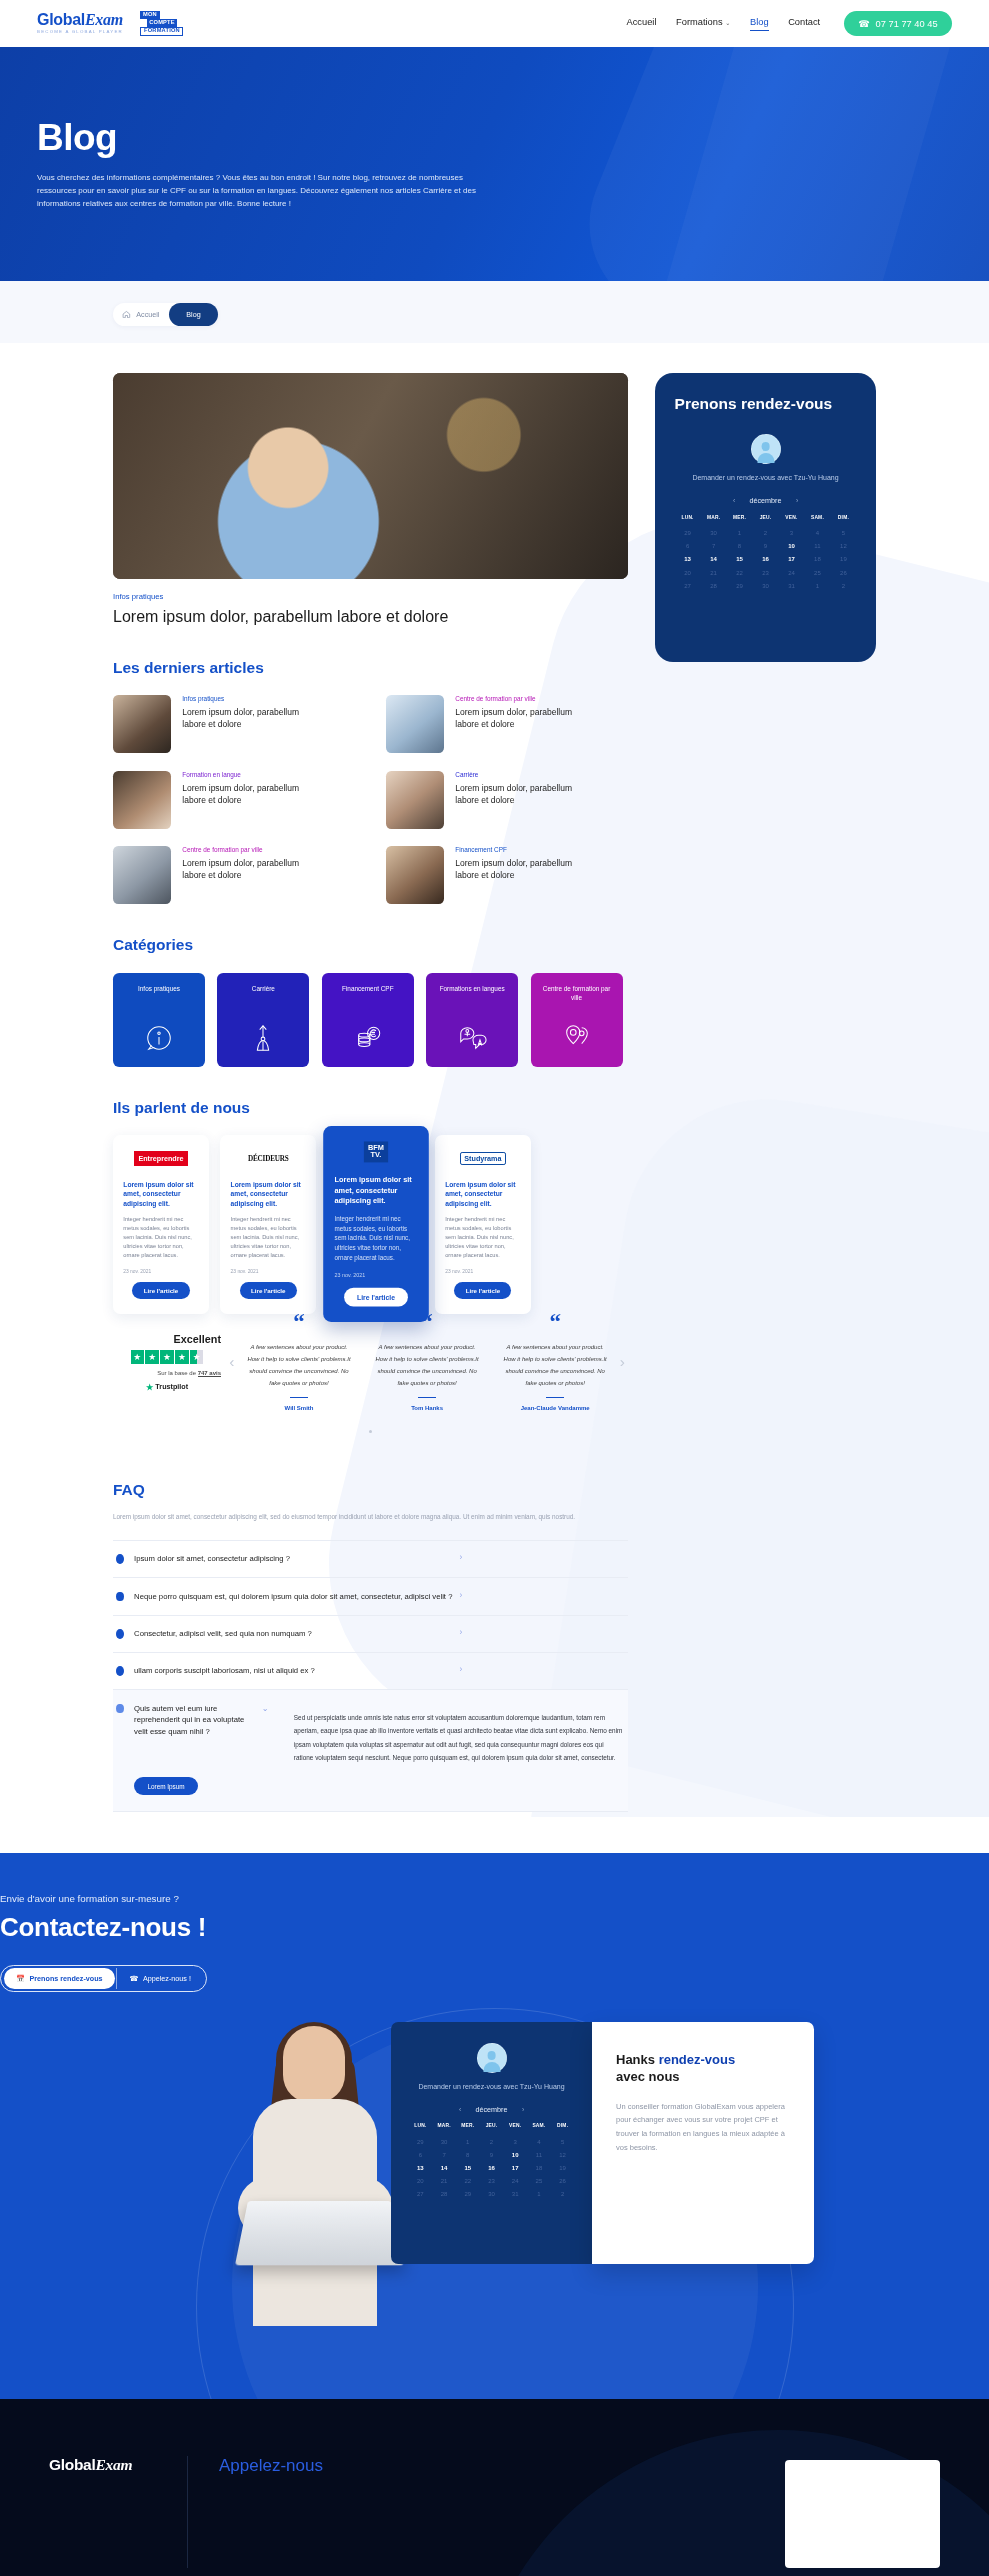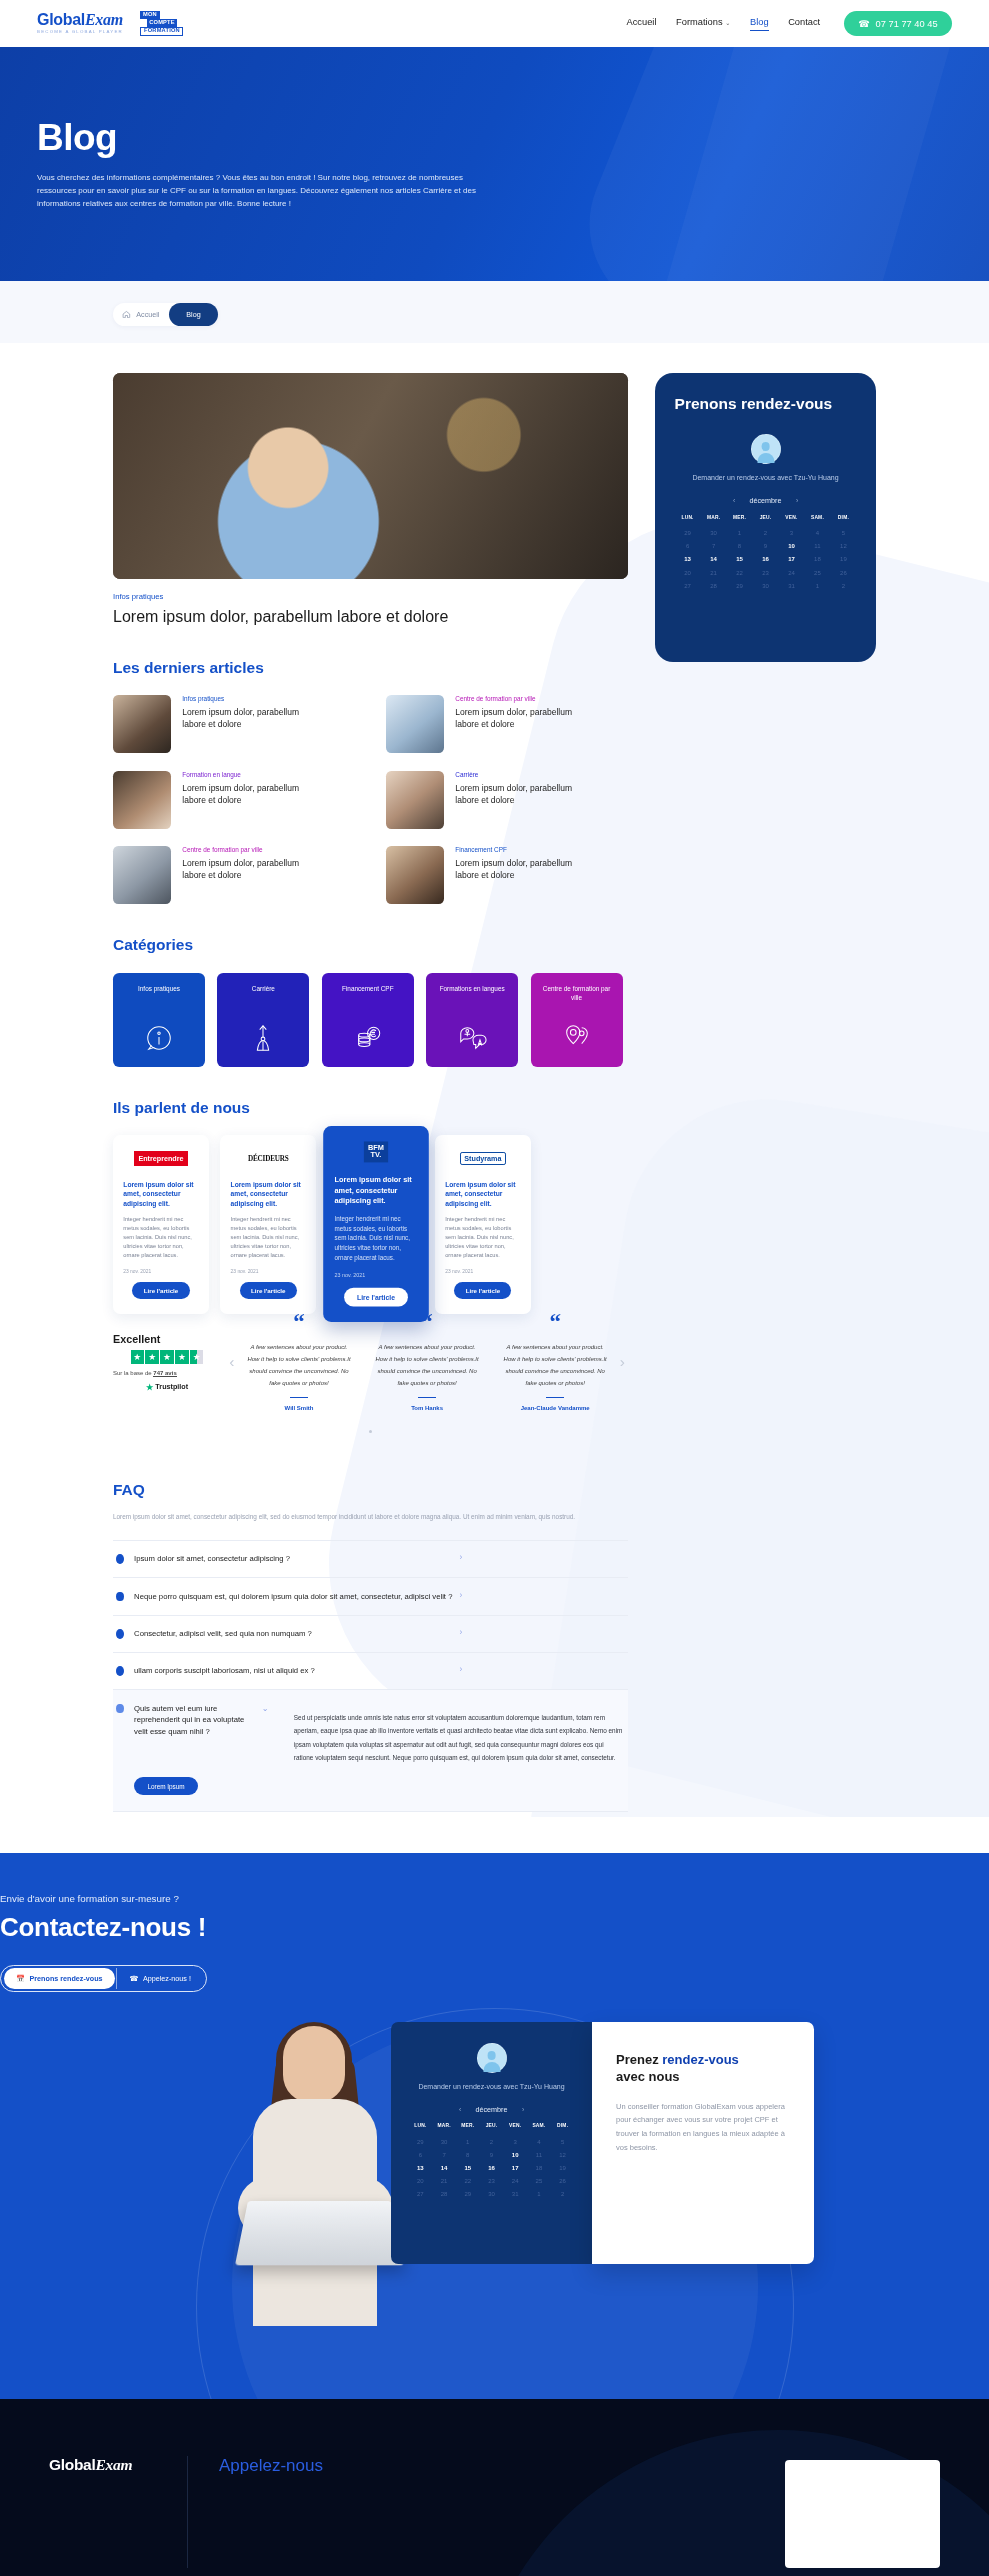--- a/index.html
+++ b/index.html
@@ -107,21 +107,21 @@
   .press-card.feat .press-btn{background:#fff;color:#1450c8}
 
   .logo-dec{font-family:"Liberation Serif",serif;font-weight:bold;font-size:7.2px;color:#111;letter-spacing:-0.2px}
   .logo-ent{background:#e2001a;color:#fff;font-weight:bold;font-size:7.2px;padding:2.6px 4.1px}
   .logo-bfm{background:#0b3f9c;color:#fff;font-weight:bold;font-size:6.7px;line-height:.95;padding:3.1px 4.1px;text-align:center}
   .logo-stu{color:#0b4aa2;font-weight:bold;font-size:7.2px;border:0.8px solid #0b4aa2;border-radius:2.1px;padding:1px 3.1px}
 
   
   .testi-title{font-size:15px;color:#1450c8;font-weight:bold;line-height:1.34;margin:40px 0 20.6px;max-width:330px}
   .testi-row{display:flex;align-items:center;gap:5.2px}
-  .trust-box{flex:0 0 108px;text-align:left}
+  .trust-box{flex:0 0 108px;text-align:right}
   .trust-box .exc{font-size:10.8px;font-weight:bold;margin-bottom:5.2px}
   .stars{display:flex;gap:1.5px;justify-content:center;margin-bottom:6.2px}
   .stars i{width:13.4px;height:13.4px;background:#00b67a;display:flex;align-items:center;justify-content:center;color:#fff;font-style:normal;font-size:8.8px}
   .stars i.half{background:linear-gradient(90deg,#00b67a 55%,#dcdce6 55%)}
   .trust-base{font-size:6px;color:#4a4a4a;margin-bottom:6.2px}
   .trust-base b{border-bottom:0.5px solid #4a4a4a}
   .trust-pilot{font-size:7.2px;font-weight:bold;display:flex;align-items:center;justify-content:center;gap:2.1px}
   .trust-pilot .st{color:#00b67a;font-size:8.2px}
   .carousel-arrow{font-size:15.5px;color:#c4cbd8;cursor:pointer;padding:0 3.1px;user-select:none}
   .quotes{display:flex;gap:15.5px;flex:1}
@@ -604,21 +604,21 @@
           <span class="d">27</span>
           <span class="d">28</span>
           <span class="d">29</span>
           <span class="d">30</span>
           <span class="d">31</span>
           <span class="d">1</span>
           <span class="d">2</span>
         </div>
     </div>
     <div class="contact-card">
-      <h3><span>Prenez </span><span class="blue">rendez-vous</span><br><span>avec nous</span></h3>
+      <h3><span>Hanks </span><span class="blue">rendez-vous</span><br><span>avec nous</span></h3>
       <p>Un conseiller formation GlobalExam vous appelera pour échanger avec vous sur votre projet CPF et trouver la formation en langues la mieux adaptée à vos besoins.</p>
     </div>
   </div>
 </section>
 
 <footer class="site-footer">
   <div class="foot-arc"></div>
   <div class="foot-inner">
     <div class="foot-brand">
       <div class="foot-ge"><span>Global</span><em>Exam</em></div>

